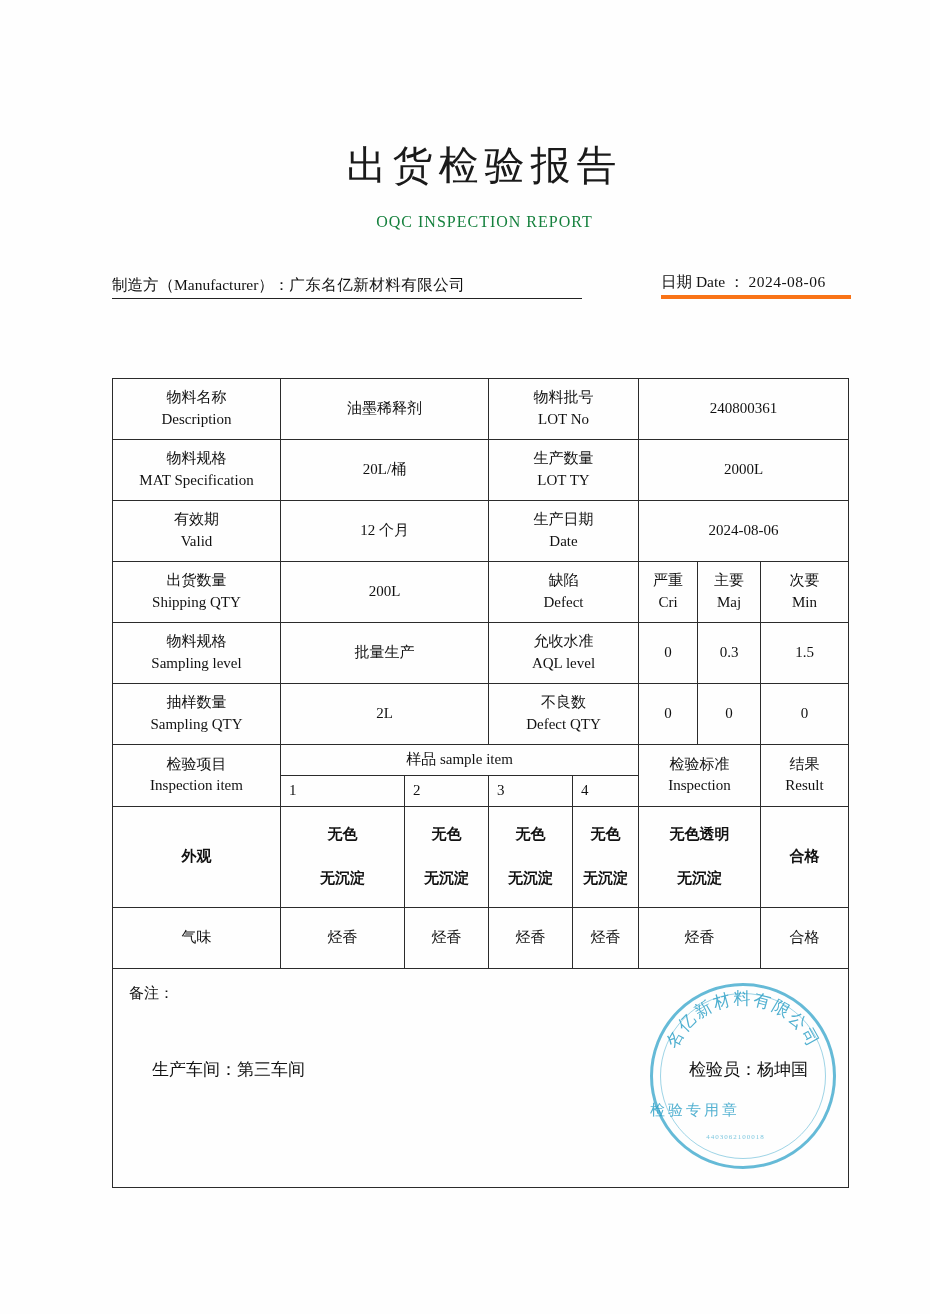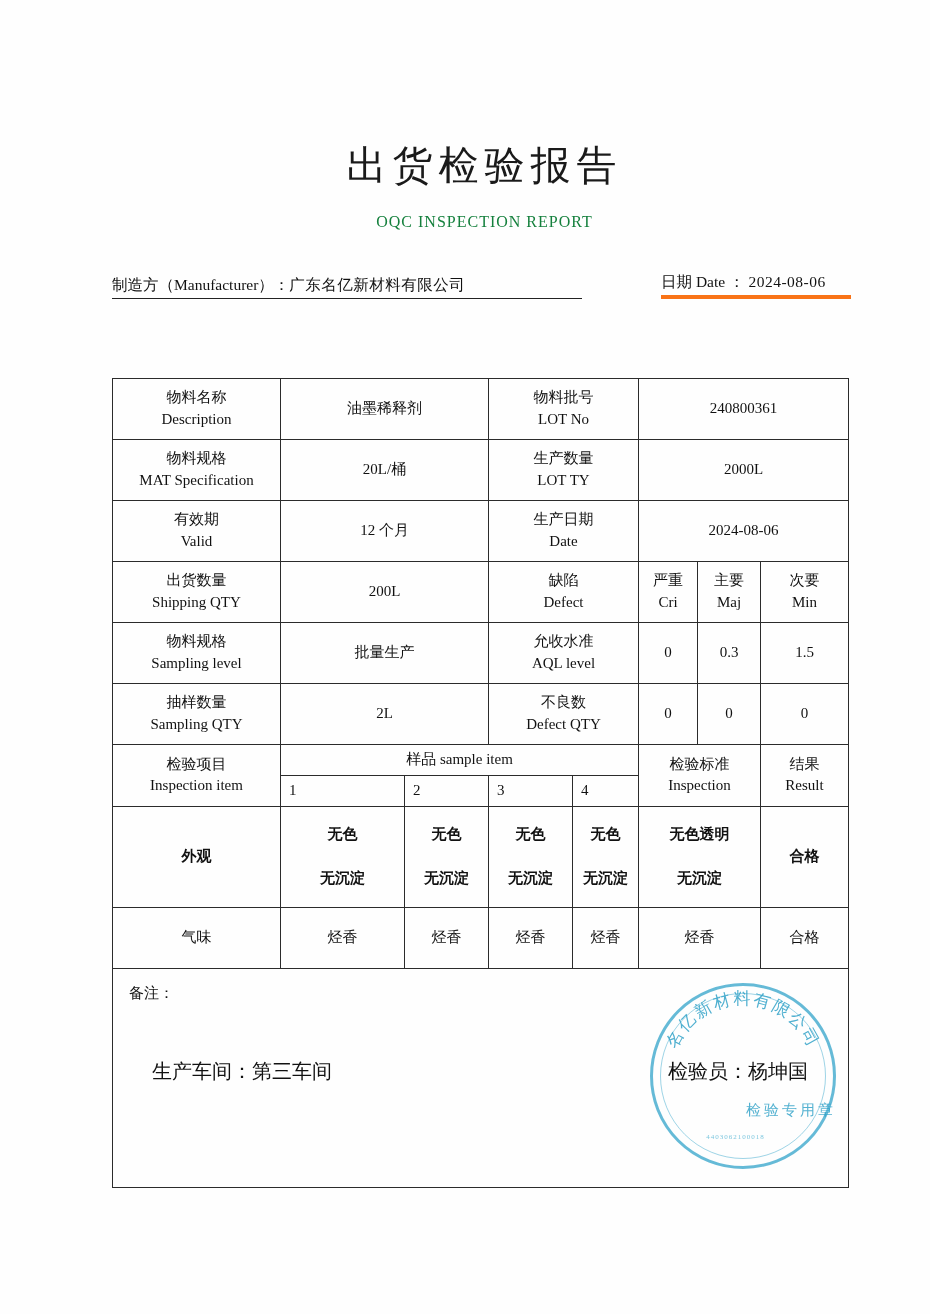--- a/index.html
+++ b/index.html
@@ -111,21 +111,21 @@
   }
 
   
   .footer {
     position: absolute;
     top: 1058px;
     left: 112px;
     width: 736px;
     display: flex;
     justify-content: space-between;
-    font-size: 20px;
+    font-size: 17px;
   }
   .footer .left { margin-left: 40px; }
   .footer .right { margin-right: 40px; }
 
   
   .stamp {
     position: absolute;
     left: 650px;
     top: 983px;
     width: 186px;
@@ -155,21 +155,21 @@
     fill: #2a9fc6;
     font-size: 17px;
     letter-spacing: 2px;
     font-family: "DejaVu Serif", serif;
     opacity: .82;
   }
   .stamp .bottom-text {
     position: absolute;
     left: 0; right: 0;
     top: 118px;
-    text-align: right;
+    text-align: left;
     color: #2a9fc6;
     font-size: 15px;
     letter-spacing: 3px;
     opacity: .8;
     font-family: "DejaVu Serif", serif;
   }
   .stamp .micro {
     position: absolute;
     left: 0; right: 15px;
     top: 150px;

